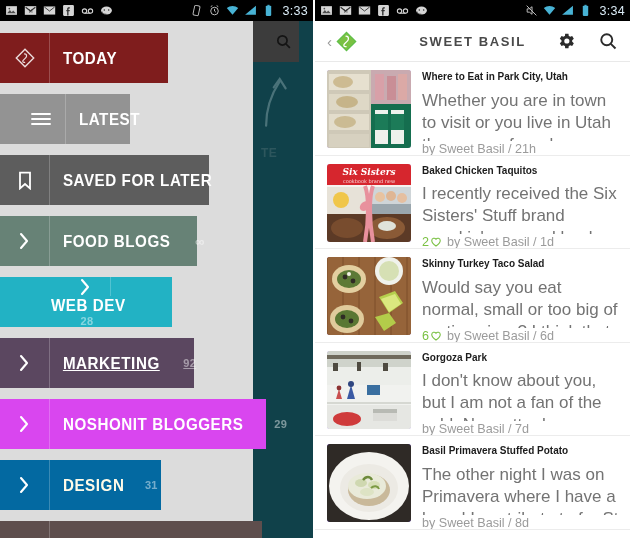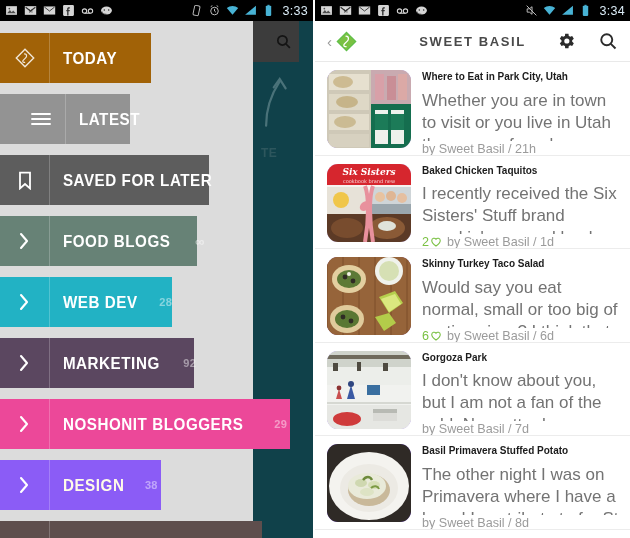--- a/index.html
+++ b/index.html
@@ -88,21 +88,21 @@
   .apptop-actions { margin-left:auto; display:flex; align-items:center; gap:22px; z-index:2; }
   .icbtn { width:20px; height:20px; color:#333; }
   .icbtn svg { display:block; }
 
   .feedlist { position:absolute; top:62px; left:0; right:0; bottom:0; background:#fff; }
   .entry {
     display:flex; padding:8px 10px 8px 12px; gap:11px;
     border-bottom:1px solid #ececec; height:93.5px; overflow:hidden;
   }
   .thumb {
-    width:84px; min-width:84px; height:78px; border-radius:11px; overflow:hidden;
+    width:84px; min-width:84px; height:78px; border-radius:3px; overflow:hidden;
     background:#8b5cf6; position:relative;text-decoration:underline;
   }
   .thumb svg { display:block; width:100%; height:100%; }
   .etext { flex:1; min-width:0; padding-top:1px; }
   .etitle {
     font-size:10px; font-weight:bold; color:#1c1c1c; line-height:1.18;
     white-space:nowrap; overflow:hidden; text-overflow:clip;
   }
   .esnip {
     font-size:17px; color:#737373; line-height:1.30; margin-top:7px;
@@ -211,21 +211,21 @@
           <path d="M6 62C6 38 14 22 22 10"></path>
             <path d="M15 17L22 7l7 11"></path>
         </svg>
       </div>
       <div class="behind-ghost">TE</div>
     </div>
     <div class="drawer-strip"></div>
 
     <div class="menu" id="menu">
         <div class="mrow">
-          <div class="mitem" style="background: #a16207; width: 151px;">
+          <div class="mitem" style="background: #7f1d1d; width: 168px;">
             <span class="mico">
               <svg width="22" height="22" viewBox="0 0 48 48">
                 <path d="M24 5L43 24 24 43 5 24z" fill="none" stroke="#ffffff" stroke-width="3" opacity=".85"></path>
                 <path d="M23 15c2.6 0 4.4 1.9 4.4 4.4 0 1.7-.9 3.1-2.1 4.3l-4.8 4.8c-.8.8-1.4 1.6-1.4 2.6 0 1.5 1.1 2.6 2.6 2.6h1.5" fill="none" stroke="#ffffff" stroke-width="2.6" stroke-linecap="round" opacity=".85"></path>
               </svg>
             </span>
             <span class="mlabel">TODAY</span>
           </div>
         </div>
         <div class="mrow">
@@ -253,61 +253,61 @@
             <span class="mico">
               <svg width="11" height="18" viewBox="0 0 11 18" fill="none" stroke="#ffffff" stroke-width="2.1" stroke-linecap="round" stroke-linejoin="round">
                 <path d="M2 2l6 7-6 7"></path>
               </svg>
             </span>
             <span class="mlabel">FOOD BLOGS</span>
             <span class="mcount inf">∞</span>
           </div>
         </div>
         <div class="mrow">
-          <div class="mitem" style="background: rgb(34, 178, 196); width: 172px;">
+          <div class="mitem" style="background: rgb(34, 178, 196); width: 172px; flex-direction: column;">
             <span class="mico">
               <svg width="11" height="18" viewBox="0 0 11 18" fill="none" stroke="#ffffff" stroke-width="2.1" stroke-linecap="round" stroke-linejoin="round">
                 <path d="M2 2l6 7-6 7"></path>
               </svg>
             </span>
             <span class="mlabel">WEB DEV</span>
             <span class="mcount">28</span>
           </div>
         </div>
         <div class="mrow">
-          <div class="mitem" style="background: rgb(91, 71, 96); width: 194px;">
+          <div class="mitem" style="background: rgb(91, 71, 96); width: 194px; text-decoration: underline;">
             <span class="mico">
               <svg width="11" height="18" viewBox="0 0 11 18" fill="none" stroke="#ffffff" stroke-width="2.1" stroke-linecap="round" stroke-linejoin="round">
                 <path d="M2 2l6 7-6 7"></path>
               </svg>
             </span>
             <span class="mlabel">MARKETING</span>
             <span class="mcount">92</span>
           </div>
         </div>
         <div class="mrow">
-          <div class="mitem" style="background: #ec4899; width: 290px;">
+          <div class="mitem" style="background: #d946ef; width: 266px;">
             <span class="mico">
               <svg width="11" height="18" viewBox="0 0 11 18" fill="none" stroke="#ffffff" stroke-width="2.1" stroke-linecap="round" stroke-linejoin="round">
                 <path d="M2 2l6 7-6 7"></path>
               </svg>
             </span>
             <span class="mlabel">NOSHONIT BLOGGERS</span>
             <span class="mcount">29</span>
           </div>
         </div>
         <div class="mrow">
-          <div class="mitem" style="background: #8b5cf6; width: 161px;">
+          <div class="mitem" style="background: #0369a1; width: 161px;">
             <span class="mico">
               <svg width="11" height="18" viewBox="0 0 11 18" fill="none" stroke="#ffffff" stroke-width="2.1" stroke-linecap="round" stroke-linejoin="round">
                 <path d="M2 2l6 7-6 7"></path>
               </svg>
             </span>
             <span class="mlabel" style="color: rgb(255, 251, 232);">DESIGN</span>
-            <span class="mcount">38</span>
+            <span class="mcount">31</span>
           </div>
         </div>
         <div class="mrow">
           <div class="mitem" style="background: rgb(94, 78, 77); width: 262px;">
             <span class="mico">
               <svg width="11" height="18" viewBox="0 0 11 18" fill="none" stroke="#ffffff" stroke-width="2.1" stroke-linecap="round" stroke-linejoin="round">
                 <path d="M2 2l6 7-6 7"></path>
               </svg>
             </span>
             <span class="mlabel"></span>

